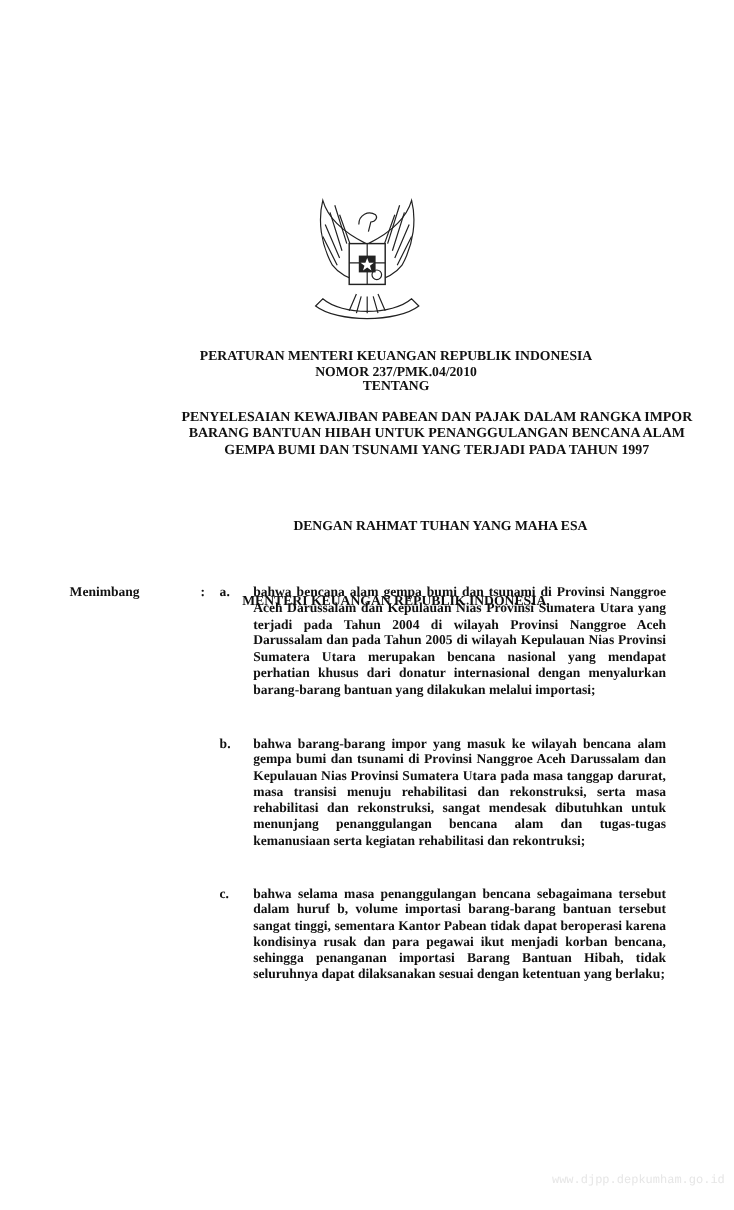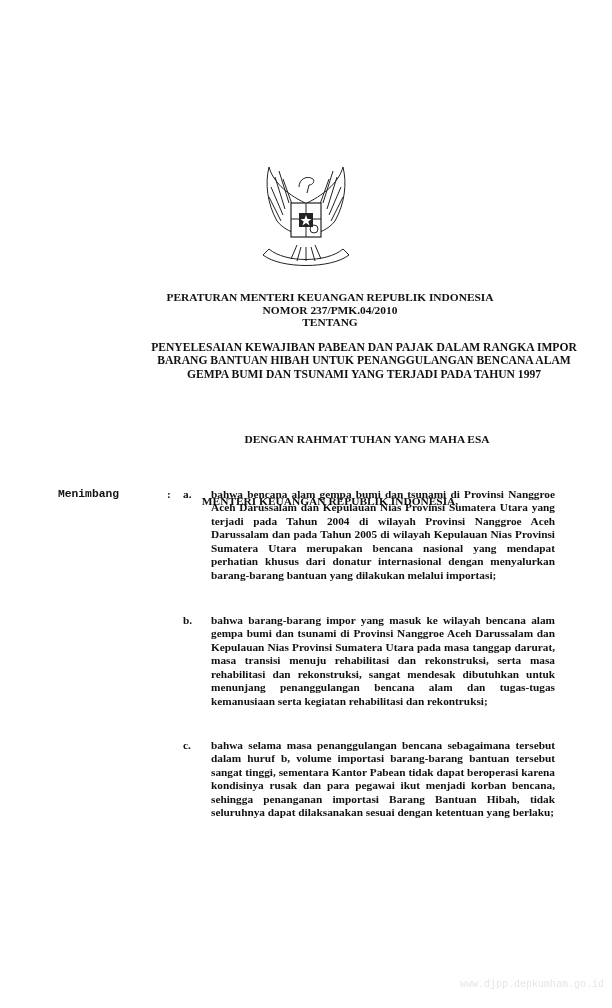--- a/index.html
+++ b/index.html
@@ -7,21 +7,21 @@
          font-family: "Liberation Serif", "DejaVu Serif", serif; color: #111; }
   .emblem { position: absolute; left: 255px; top: 163px; width: 102px; height: 108px; }
   .center-block { position: absolute; left: 0; width: 612px; text-align: center;
                   font-weight: bold; font-size: 11.4px; line-height: 12.6px; padding-left: 24px; }
   .heading { top: 291px; }
   .title { top: 341px; font-size: 11.6px; line-height: 13.4px; margin-left: 34px; }
   .invocation { top: 433px; margin-left: 37px; }
   .minister { top: 461px; margin-top: 34px; }
   .consider { position: absolute; left: 0; top: 488px; width: 612px; font-weight: bold;
               font-size: 11.3px; line-height: 13.45px; }
-  .label { position: absolute; left: 58px; top: 0; font-family: Liberation Mono, monospace; }
+  .label { position: absolute; left: 58px; top: 0; }
   .colon { position: absolute; left: 167px; top: 0; }
   .item { position: absolute; left: 183px; width: 372px; }
   .item .letter { position: absolute; left: 0; top: 0; }
   .item .text { position: absolute; left: 28px; width: 344px; text-align: justify; }
   .item-a { top: 0; }
   .item-b { top: 126px; }
   .item-c { top: 251px; }
   .watermark { position: absolute; right: 8px; bottom: 18px; font-family: Liberation Mono, monospace;
                font-size: 10px; color: #e6e6e6; }
 </style>

